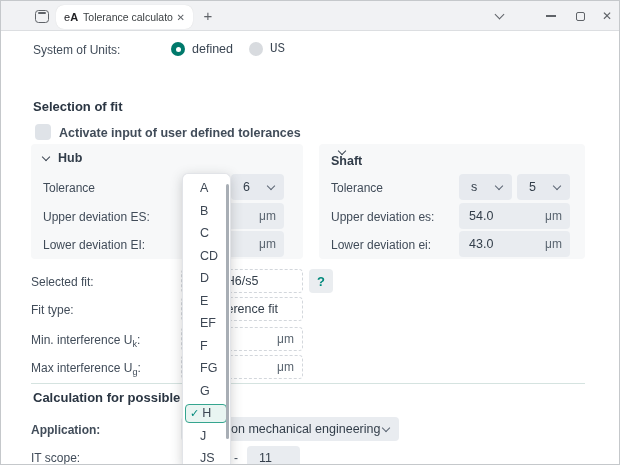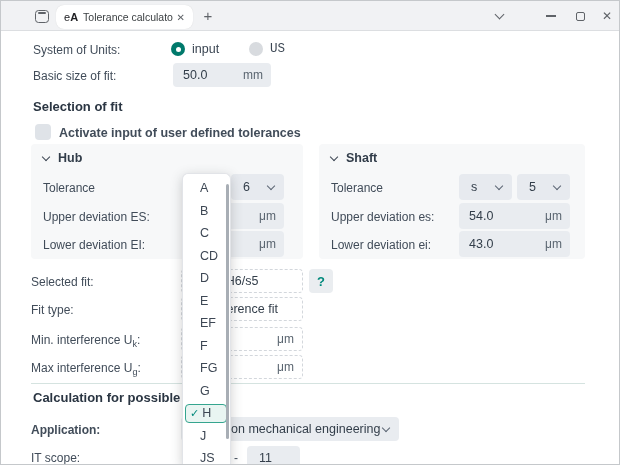--- a/index.html
+++ b/index.html
@@ -99,32 +99,27 @@
       </div>
     <div class="winctl win-max">
         <i></i>
       </div>
     <div class="winctl win-close">✕</div>
   </div>
 
   <div class="lbl" style="left:32px;top:42px;">System of Units:</div>
   <div class="radio-row" style="left:170px;top:41px;">
     <span class="radio-dot radio-on"></span>
-    <span class="radio-lbl">input</span>
+    <span class="radio-lbl">defined</span>
   </div>
   <div class="radio-row" style="left:248px;top:41px;font-family:Liberation Mono, monospace;">
     <span class="radio-dot radio-off"></span>
     <span class="radio-lbl">US</span>
   </div>
 
-  <div class="lbl" style="left:32px;top:68px;">Basic size of fit:</div>
-  <div class="field" style="left:172px;top:62px;width:98px;height:24px;">
-    <span class="val">50.0</span>
-    <span class="unit">mm</span>
-  </div>
 
   <div class="hdr" style="left:32px;top:98px;">Selection of fit</div>
   <div class="checkbox" style="left:34px;top:123px;"></div>
   <div class="lbl" style="left:58px;top:125px;font-size:12.5px;font-weight:bold;">Activate input of user defined tolerances</div>
 
   <div class="panel" style="left:30px;top:143px;width:272px;height:115px;"></div>
   <div class="panel-hd" style="left:42px;top:150px;">
     <i class="p-chev"></i>
     <span class="p-title">Hub</span>
   </div>
@@ -141,21 +136,21 @@
     <span class="val"></span>
     <span class="unit">μm</span>
   </div>
   <div class="lbl" style="left:42px;top:237px;">Lower deviation EI:</div>
   <div class="field" style="left:182px;top:230px;width:101px;height:26px;">
     <span class="val"></span>
     <span class="unit">μm</span>
   </div>
 
   <div class="panel" style="left:318px;top:143px;width:266px;height:115px;"></div>
-  <div class="panel-hd" style="left:330px;top:150px;">
+  <div class="panel-hd" style="left:330px;top:150px;flex-direction:column;">
     <i class="p-chev"></i>
     <span class="p-title">Shaft</span>
   </div>
   <div class="lbl" style="left:330px;top:180px;">Tolerance</div>
   <div class="select" style="left:458px;top:173px;width:53px;height:26px;">
     <span class="val">s</span>
     <span class="s-chev"></span>
   </div>
   <div class="select" style="left:516px;top:173px;width:53px;height:26px;">
     <span class="val">5</span>

